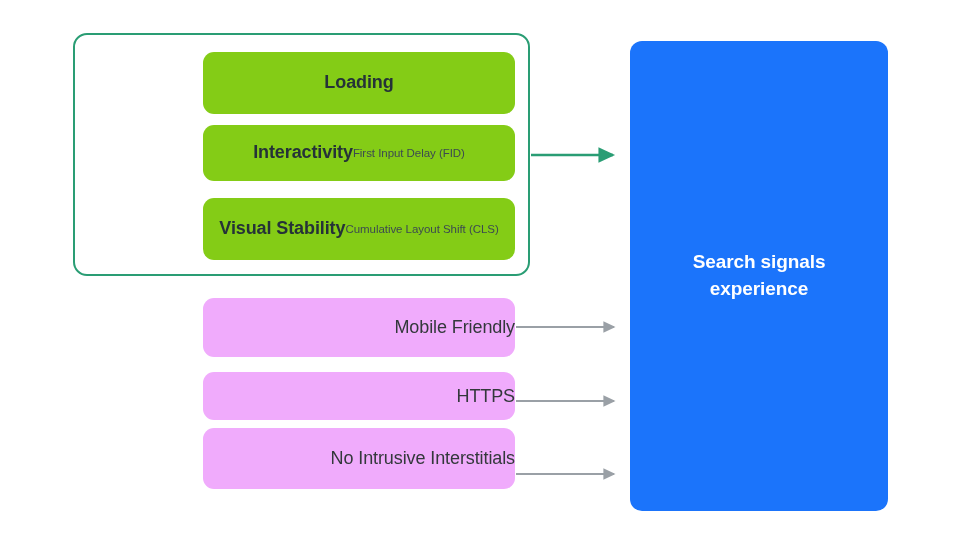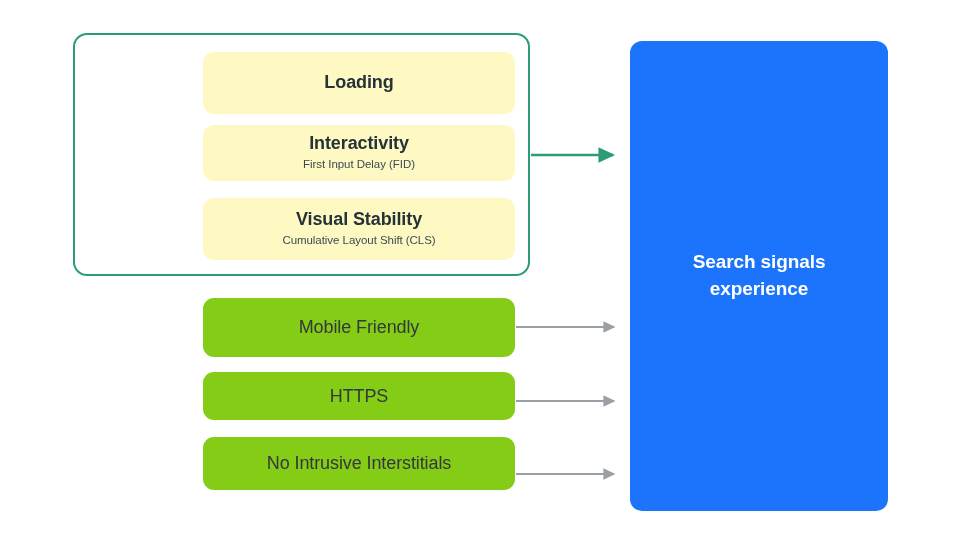--- a/index.html
+++ b/index.html
@@ -44,25 +44,25 @@
     line-height: 1.24;
     letter-spacing: -0.2px;
   }
   .cwv-label span { display: block; }
 
   
   .metric-card {
     position: absolute;
     left: 203px;
     width: 312px;
-    background: #fef9c3;
+    background: #84cc16;
     border-radius: 11px;
     box-sizing: border-box;
     display: flex;
-    flex-direction: column;
+    flex-direction: row;
     align-items: center;
     justify-content: center;
   }
   .metric-card.m0 { top: 52px;  height: 62px; }
   .metric-card.m1 { top: 125px; height: 56px; }
   .metric-card.m2 { top: 198px; height: 62px; }
   .metric-title {
     color: #253238;
     font-size: 18px;
     font-weight: bold;
@@ -76,30 +76,30 @@
     line-height: 1.35;
     margin-top: 2px;
     letter-spacing: -0.05px;
   }
 
   
   .signal-card {
     position: absolute;
     left: 203px;
     width: 312px;
-    background: #84cc16;
+    background: #f0abfc;
     border-radius: 11px;
     box-sizing: border-box;
     display: flex;
     align-items: center;
-    justify-content: center;
+    justify-content: flex-end;
   }
   .signal-card.s0 { top: 298px; height: 59px; }
   .signal-card.s1 { top: 372px; height: 48px; }
-  .signal-card.s2 { top: 437px; height: 53px; }
+  .signal-card.s2 { top: 428px; height: 61px; }
   .signal-label {
     color: #33383B;
     font-size: 18px;
     font-weight: normal;
     letter-spacing: -0.1px;
   }
 
   
   .arrow-svg {
     position: absolute;

